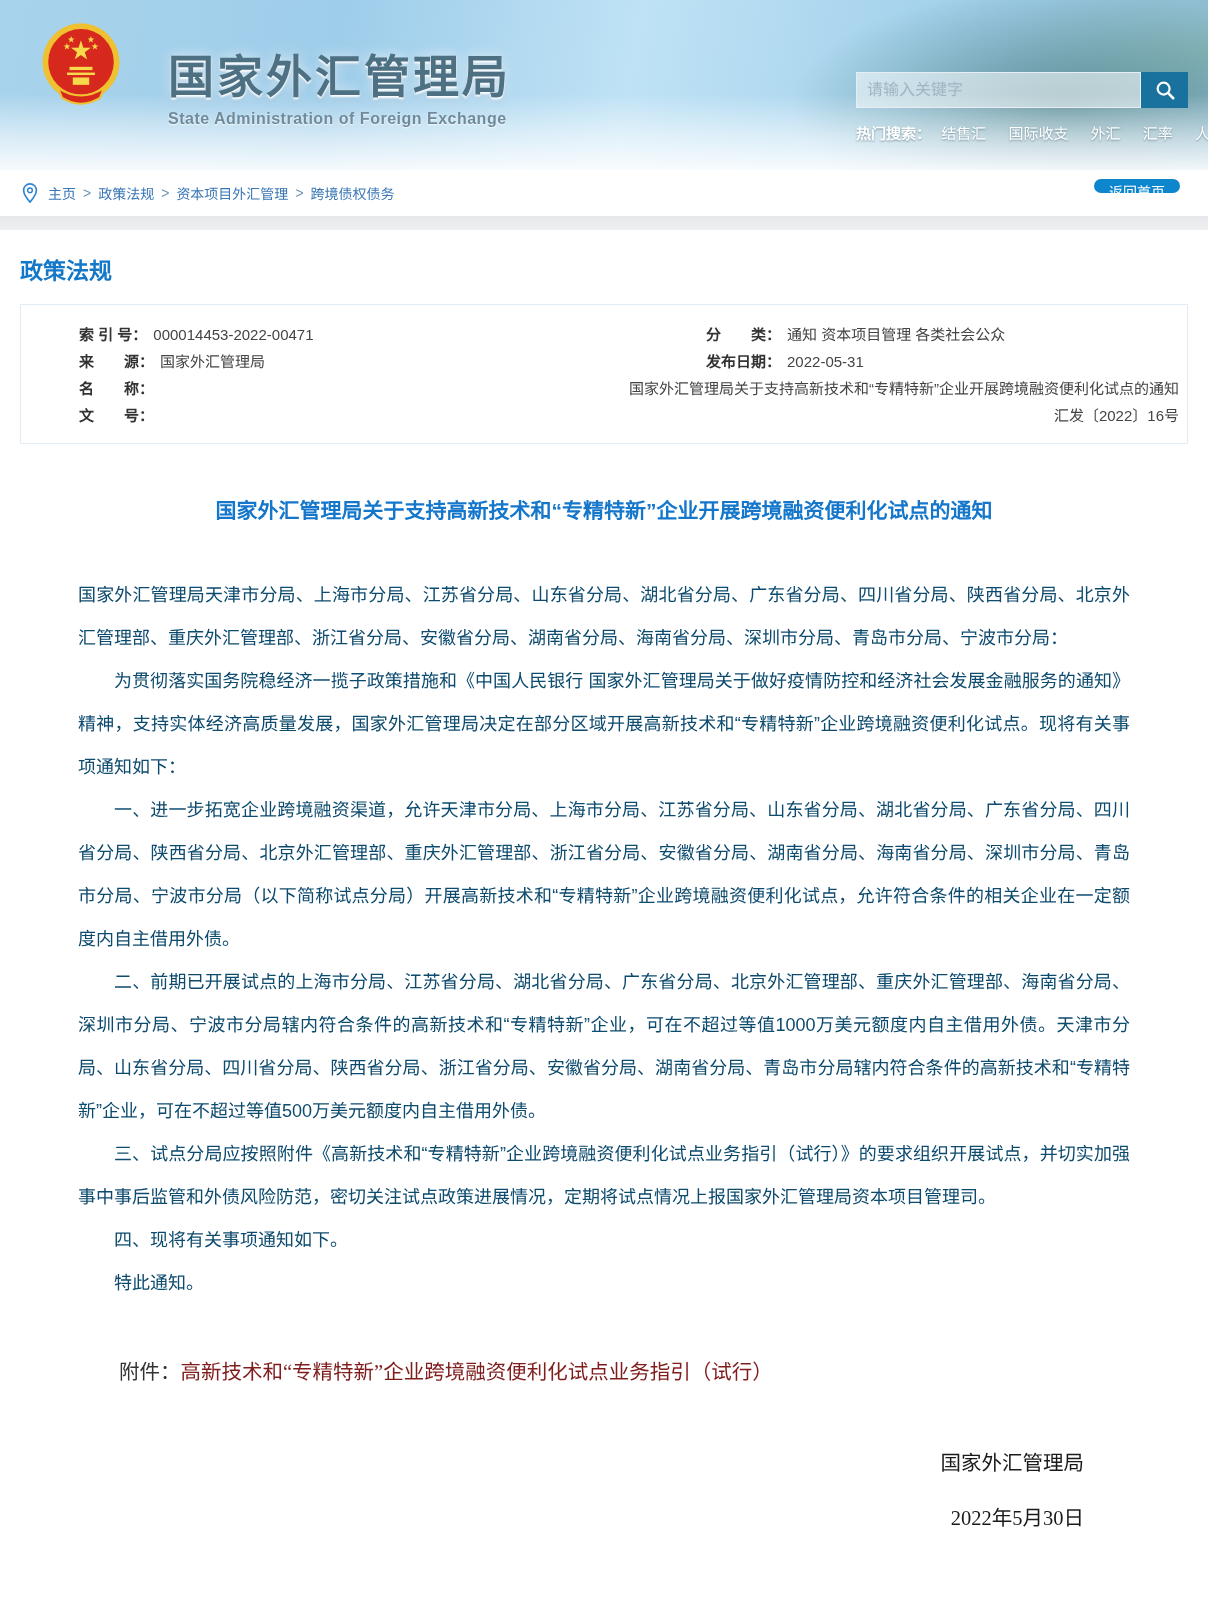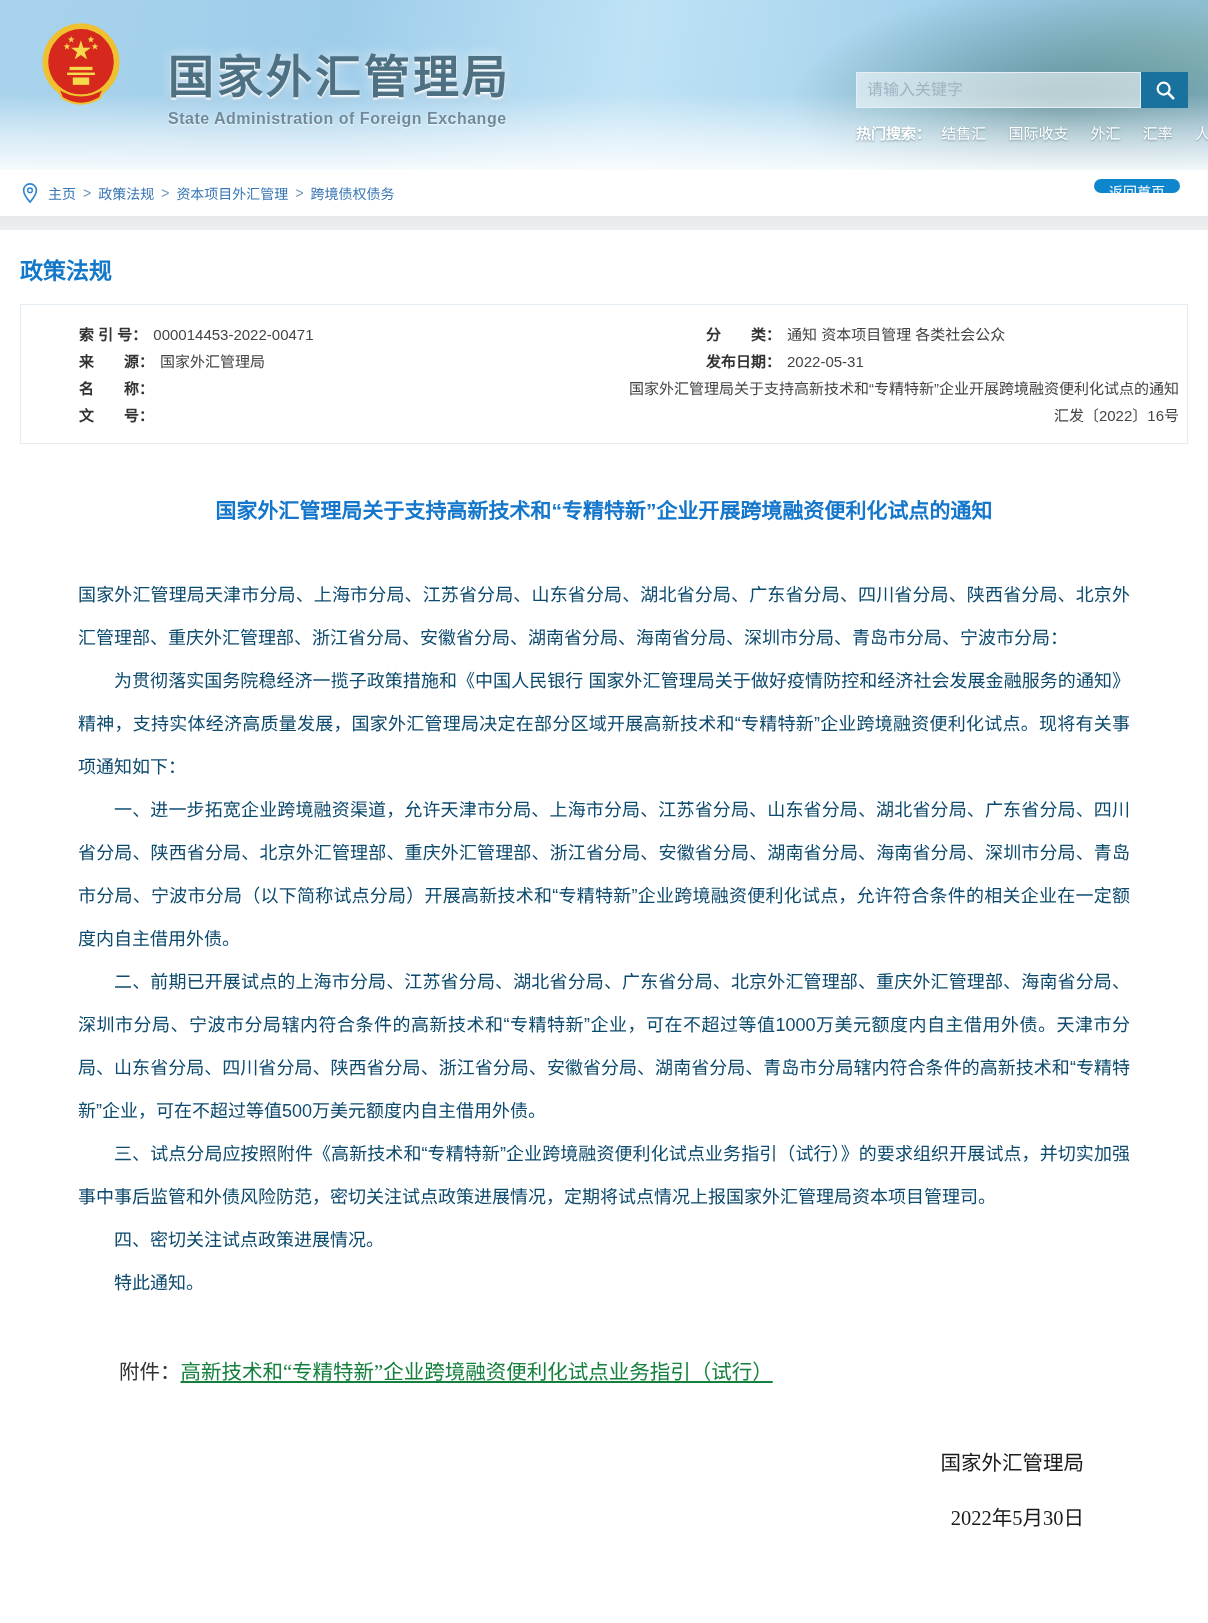--- a/index.html
+++ b/index.html
@@ -81,21 +81,21 @@
     line-height:30px;
   }
 
   .article { margin-top:48px; padding:0 78px; font-family:Liberation Sans, sans-serif;
     font-size:18px; color:#0c4a6e; }
   .article p { line-height:43px; text-indent:2em; text-align:justify; }
   .article p.no-indent { text-indent:0; }
 
   .attachment-line { margin-top:46px; padding:0 78px; font-family:"Liberation Serif", serif;
     font-size:20.5px; line-height:43px; text-indent:2em; }
-  .attachment-link { color:#15803d; text-decoration:underline; cursor:pointer; }
+  .attachment-link { color:#7f1d1d; cursor:pointer; }
 
   .signature { margin-top:42px; padding-right:124px; text-align:right;
     font-family:"Liberation Serif", serif; font-size:20.5px; line-height:55px; color:#1a1a1a; }
 </style>
 </head>
 <body>
 
 <header class="site-header">
   <svg class="emblem" viewBox="0 0 100 110">
     <circle cx="50" cy="50" r="47" fill="#efc030"></circle>
@@ -185,21 +185,21 @@
   </section>
 
   <h1 class="doc-title">国家外汇管理局关于支持高新技术和“专精特新”企业开展跨境融资便利化试点的通知</h1>
 
   <article class="article">
     <p class="no-indent">国家外汇管理局天津市分局、上海市分局、江苏省分局、山东省分局、湖北省分局、广东省分局、四川省分局、陕西省分局、北京外汇管理部、重庆外汇管理部、浙江省分局、安徽省分局、湖南省分局、海南省分局、深圳市分局、青岛市分局、宁波市分局：</p>
     <p>为贯彻落实国务院稳经济一揽子政策措施和《中国人民银行 国家外汇管理局关于做好疫情防控和经济社会发展金融服务的通知》精神，支持实体经济高质量发展，国家外汇管理局决定在部分区域开展高新技术和“专精特新”企业跨境融资便利化试点。现将有关事项通知如下：</p>
     <p>一、进一步拓宽企业跨境融资渠道，允许天津市分局、上海市分局、江苏省分局、山东省分局、湖北省分局、广东省分局、四川省分局、陕西省分局、北京外汇管理部、重庆外汇管理部、浙江省分局、安徽省分局、湖南省分局、海南省分局、深圳市分局、青岛市分局、宁波市分局（以下简称试点分局）开展高新技术和“专精特新”企业跨境融资便利化试点，允许符合条件的相关企业在一定额度内自主借用外债。</p>
     <p>二、前期已开展试点的上海市分局、江苏省分局、湖北省分局、广东省分局、北京外汇管理部、重庆外汇管理部、海南省分局、深圳市分局、宁波市分局辖内符合条件的高新技术和“专精特新”企业，可在不超过等值1000万美元额度内自主借用外债。天津市分局、山东省分局、四川省分局、陕西省分局、浙江省分局、安徽省分局、湖南省分局、青岛市分局辖内符合条件的高新技术和“专精特新”企业，可在不超过等值500万美元额度内自主借用外债。</p>
     <p>三、试点分局应按照附件《高新技术和“专精特新”企业跨境融资便利化试点业务指引（试行）》的要求组织开展试点，并切实加强事中事后监管和外债风险防范，密切关注试点政策进展情况，定期将试点情况上报国家外汇管理局资本项目管理司。</p>
-    <p>四、密切关注试点政策进展情况。</p>
+    <p>四、现将有关事项通知如下。</p>
     <p>特此通知。</p>
   </article>
 
   <div class="attachment-line">
     <span>附件：</span><a class="attachment-link">高新技术和“专精特新”企业跨境融资便利化试点业务指引（试行）</a>
   </div>
 
   <div class="signature">
     <div>国家外汇管理局</div>
     <div>2022年5月30日</div>

